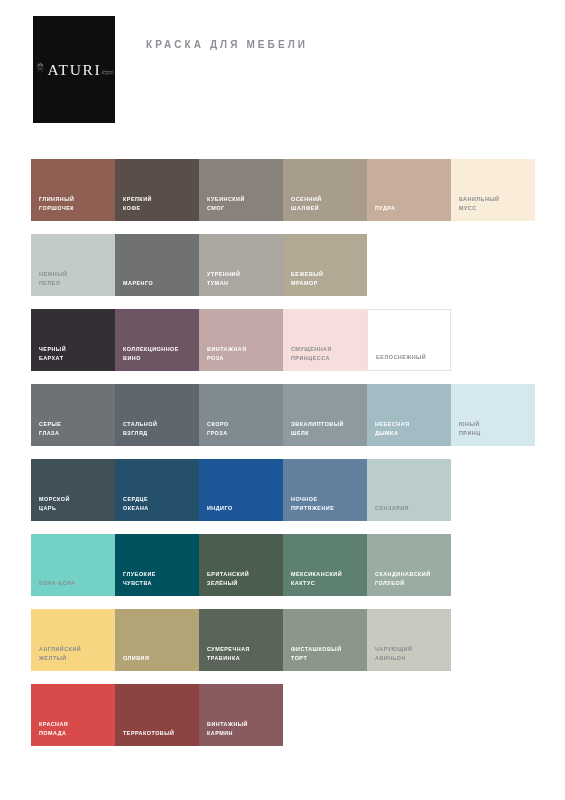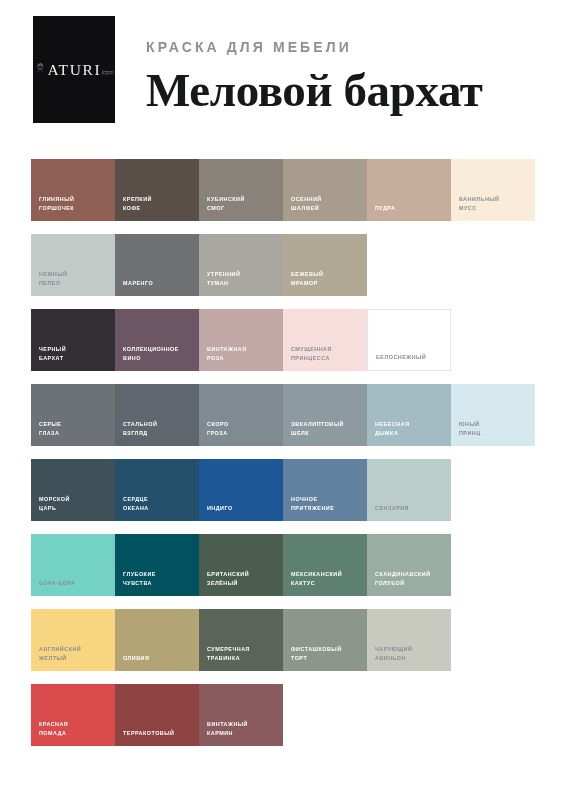--- a/index.html
+++ b/index.html
@@ -62,21 +62,21 @@
     width: 40px;
     height: 17px;
     margin-top: 3px;
   }
 
   .kicker {
     position: absolute;
     left: 146px;
     top: 40px;
     color: #8d9096;
-    font-size: 14px;
+    font-size: 10px;
     font-weight: bold;
     letter-spacing: 3.1px;
     line-height: 1;
     white-space: nowrap;
   }
   .title {
     position: absolute;
     left: 146px;
     top: 67px;
     color: #17181a;
@@ -156,21 +156,20 @@
           <path d="M16 7.5 C17.5 11, 19 11, 19.5 8 C19.8 11, 18.5 14, 16.5 15"></path>
           <path d="M21.5 8.5 C23 11, 24.5 10.5, 25 8"></path>
           <path d="M26.5 11 C28 7, 29.5 6.5, 30 9 C30.3 11, 29 12, 28 11"></path>
           <path d="M31.5 9 C33 9.5, 34.5 8.5, 35.5 6.5"></path>
           <path d="M2 14.5 C12 16.5, 26 16, 37 13"></path>
         </g>
       </svg>
     </div>
 
     <div class="kicker">КРАСКА ДЛЯ МЕБЕЛИ</div>
-    <div class="title">Меловой бархат</div>
   </div>
 
   <div class="grid">
       <div class="row">
         <div class="swatch on-dark" style="background: rgb(143, 95, 83);">
           <div class="label">ГЛИНЯНЫЙ
 ГОРШОЧЕК</div>
         </div>
         <div class="swatch on-dark" style="background: rgb(90, 78, 72);">
           <div class="label">КРЕПКИЙ

